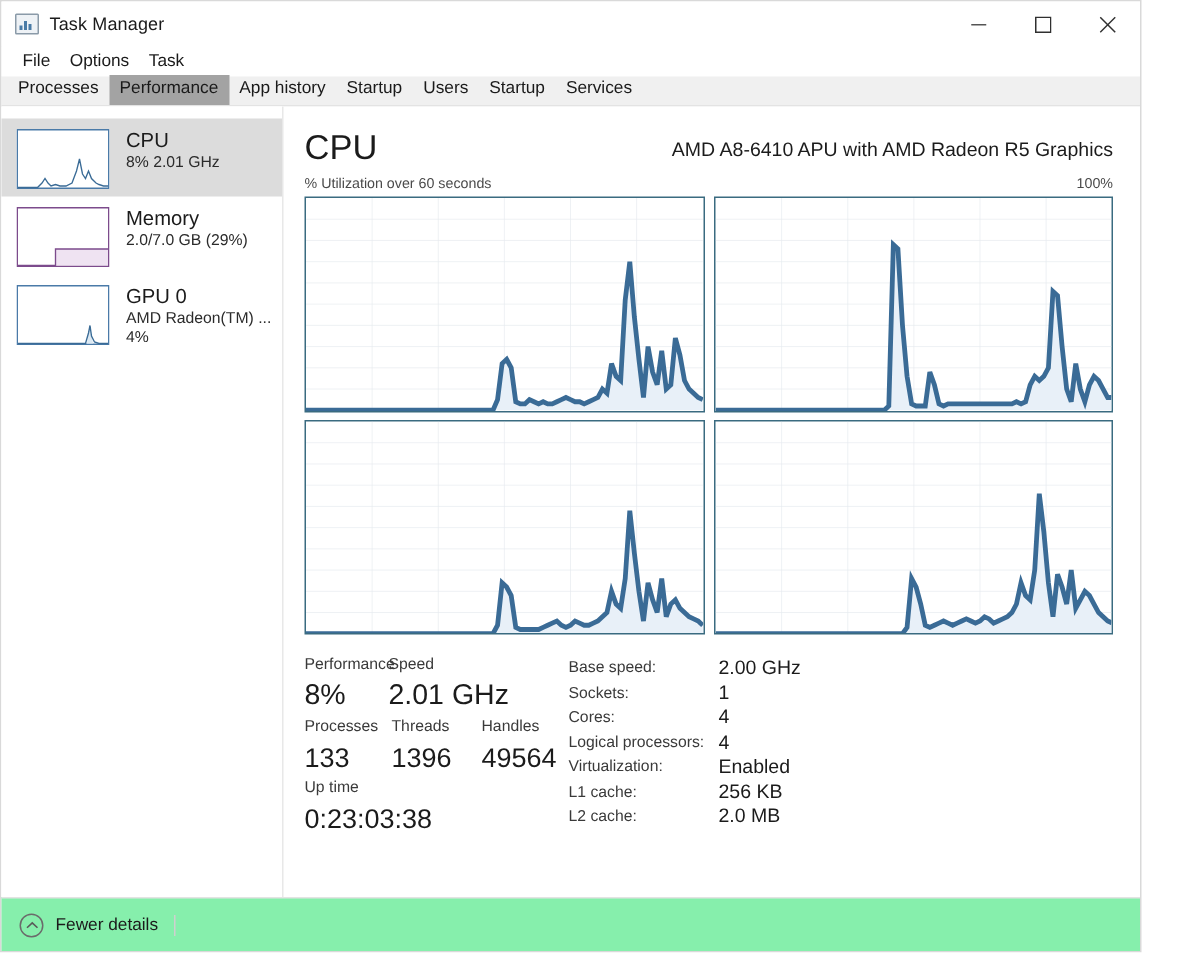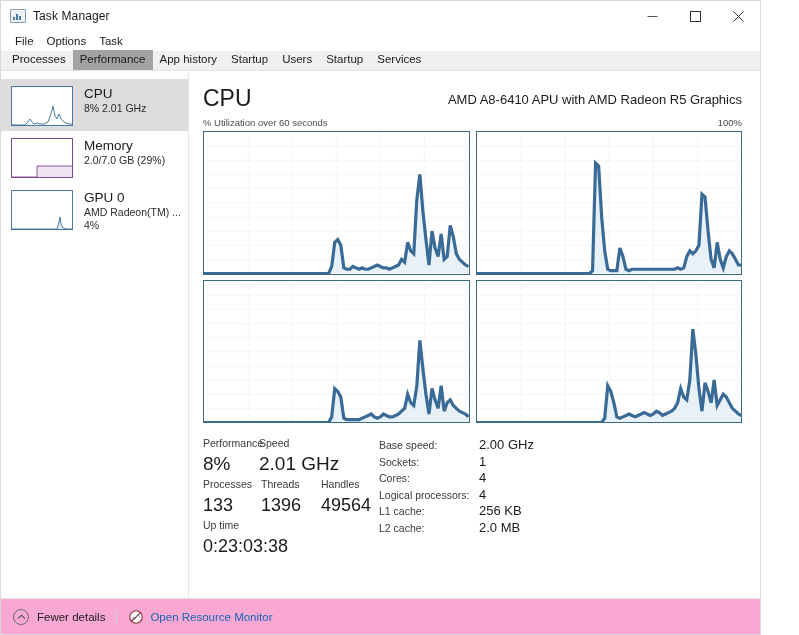--- a/index.html
+++ b/index.html
@@ -151,21 +151,21 @@
   .stats-right { padding-top: 1px; }
   .kv { display: flex; line-height: 16.5px; }
   .kv-key { font-size: 10.5px; color: #3a3a3a; width: 100px; flex: 0 0 100px; white-space: nowrap; }
   .kv-val { font-size: 13px; color: #1b1b1b; white-space: nowrap; }
 
   
   .statusbar {
     height: 36px; flex: 0 0 36px;
     border-top: 1px solid #e3e3e3;
     display: flex; align-items: center;
-    padding-left: 12px; background: #f9a8d4;
+    padding-left: 12px; background: #86efac;
   }
   .fewer {
     display: flex; align-items: center;
   }
   .chev-circle {
     width: 16px; height: 16px; border-radius: 50%;
     border: 1px solid #6b6b6b;
     display: flex; align-items: center; justify-content: center;
     flex: 0 0 16px;
   }
@@ -421,20 +421,24 @@
           </div>
           <div class="kv">
             <div class="kv-key">Cores:</div>
             <div class="kv-val">4</div>
           </div>
           <div class="kv">
             <div class="kv-key">Logical processors:</div>
             <div class="kv-val">4</div>
           </div>
           <div class="kv">
+            <div class="kv-key">Virtualization:</div>
+            <div class="kv-val">Enabled</div>
+          </div>
+          <div class="kv">
             <div class="kv-key">L1 cache:</div>
             <div class="kv-val">256 KB</div>
           </div>
           <div class="kv">
             <div class="kv-key">L2 cache:</div>
             <div class="kv-val">2.0 MB</div>
           </div>
         </div>
 
       </div>
@@ -444,25 +448,15 @@
   <div class="statusbar">
     <div class="fewer">
       <div class="chev-circle">
         <svg width="9" height="6" viewBox="0 0 9 6">
             <polyline points="1,4.5 4.5,1.3 8,4.5" fill="none" stroke="#5a5a5a" stroke-width="1.1"></polyline>
           </svg>
       </div>
       <div class="fewer-text">Fewer details</div>
     </div>
     <div class="sep"></div>
-    <div class="resmon">
-      <div class="resmon-icon">
-        <svg width="14" height="14" viewBox="0 0 14 14">
-          <circle cx="7" cy="7" r="6.2" fill="#ffffff" stroke="#8a2a2a" stroke-width="1.1"></circle>
-          <line x1="2.6" y1="11.4" x2="11.4" y2="2.6" stroke="#8a2a2a" stroke-width="1.1"></line>
-          <polyline points="3,9.5 5,7 6.5,8.5 9,4.5 11,7.5" fill="none" stroke="#6b7a88" stroke-width="0.9"></polyline>
-        </svg>
-      </div>
-      <div class="resmon-text">Open Resource Monitor</div>
-    </div>
   </div>
 
 </div>
 
 </body></html>

